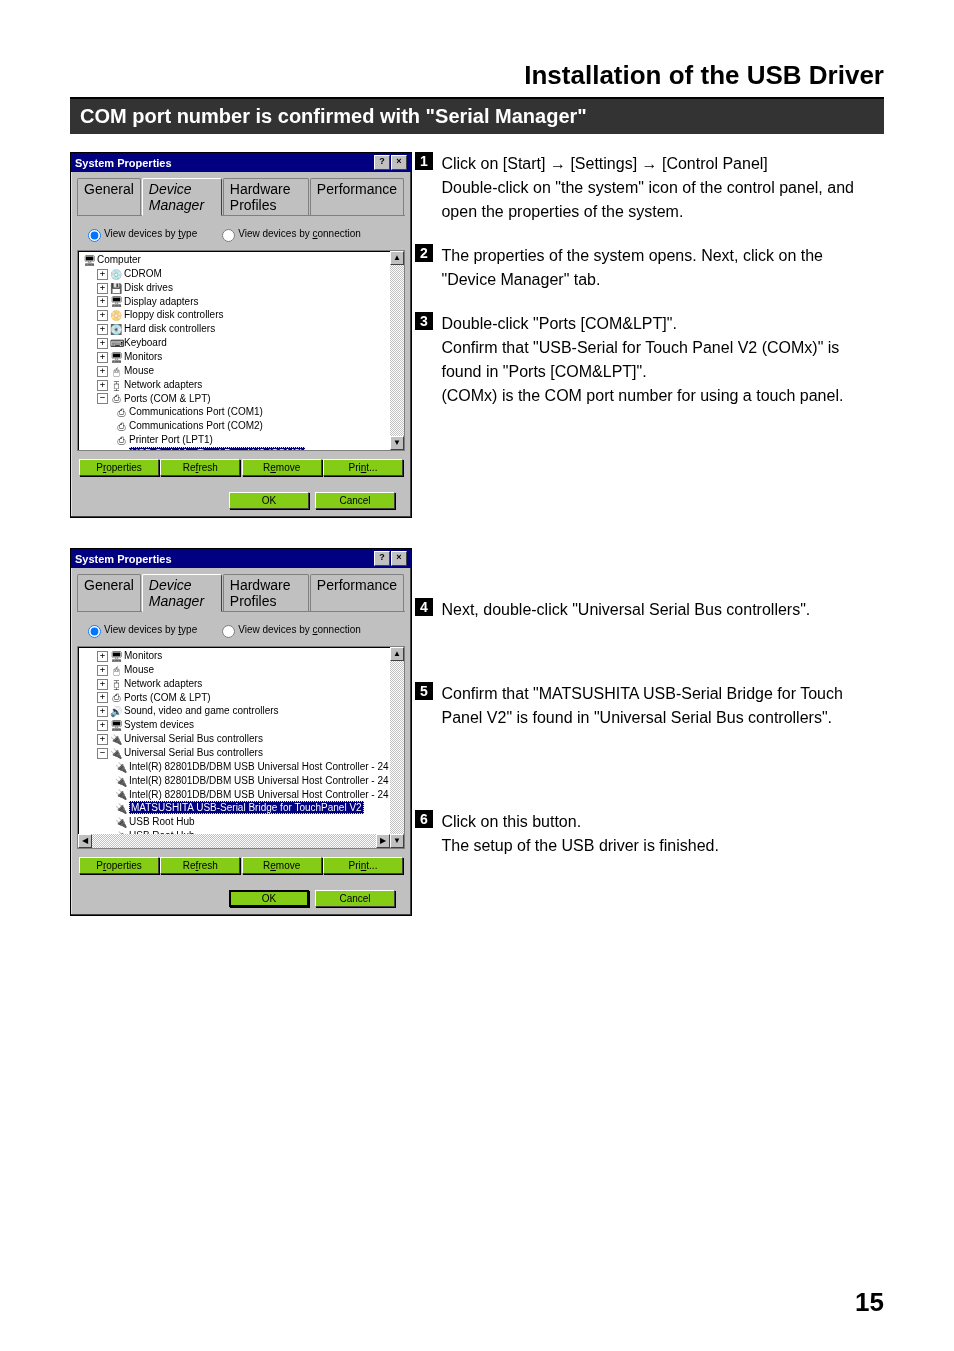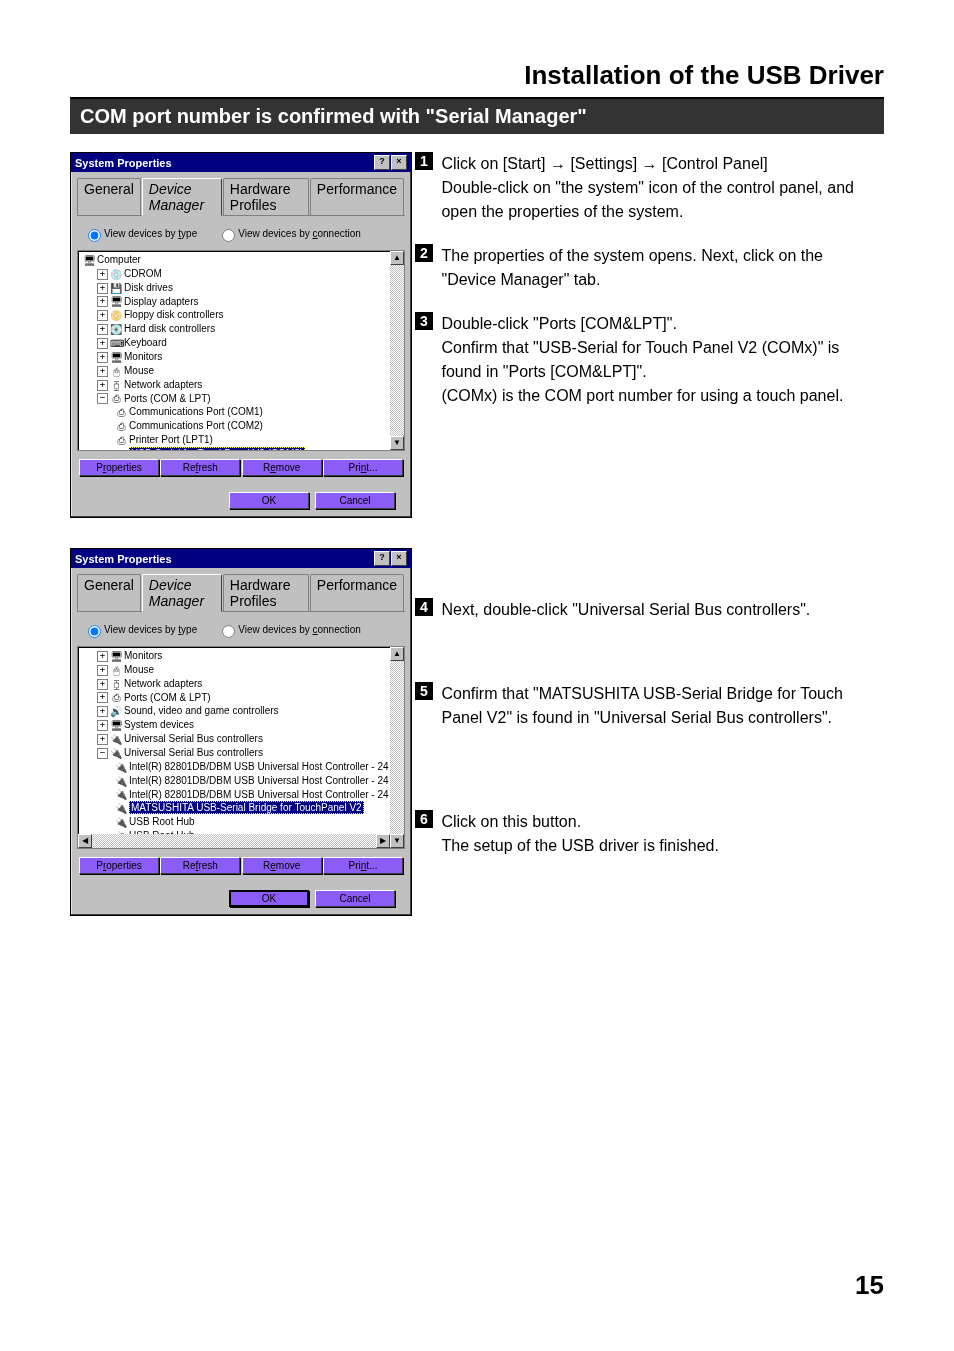--- a/index.html
+++ b/index.html
@@ -216,41 +216,41 @@
   .scroll-h .scroll-btn.l { left:0; top:0;}
   .scroll-h .scroll-btn.r { right:0; top:0;}
   .btn-row {
     display: flex;
     justify-content: space-between;
     padding: 8px 2px 4px 2px;
   }
   .btn98 {
     min-width: 66px;
     padding: 2px 6px;
-    background: #8b5cf6;
+    background: #84cc16;
     border: 1px solid #fff;
     border-right-color: #404040;
     border-bottom-color: #404040;
     box-shadow: 1px 1px 0 #000;
     text-align: center;
     font-size: 10px;
   }
   .btn98.focus {
     border: 2px solid #000;
     padding: 1px 5px;
   }
   .dlg-btns {
     display: flex;
     justify-content: flex-end;
     gap: 6px;
     padding: 6px 16px 8px 0;
   }
   .page-num {
     position: absolute;
-    bottom: 50px;
+    bottom: 33px;
     right: 70px;
     font-size: 26px;
     font-weight: bold;
   }
 </style>
 </head>
 <body>
 
 <div class="page">
 

